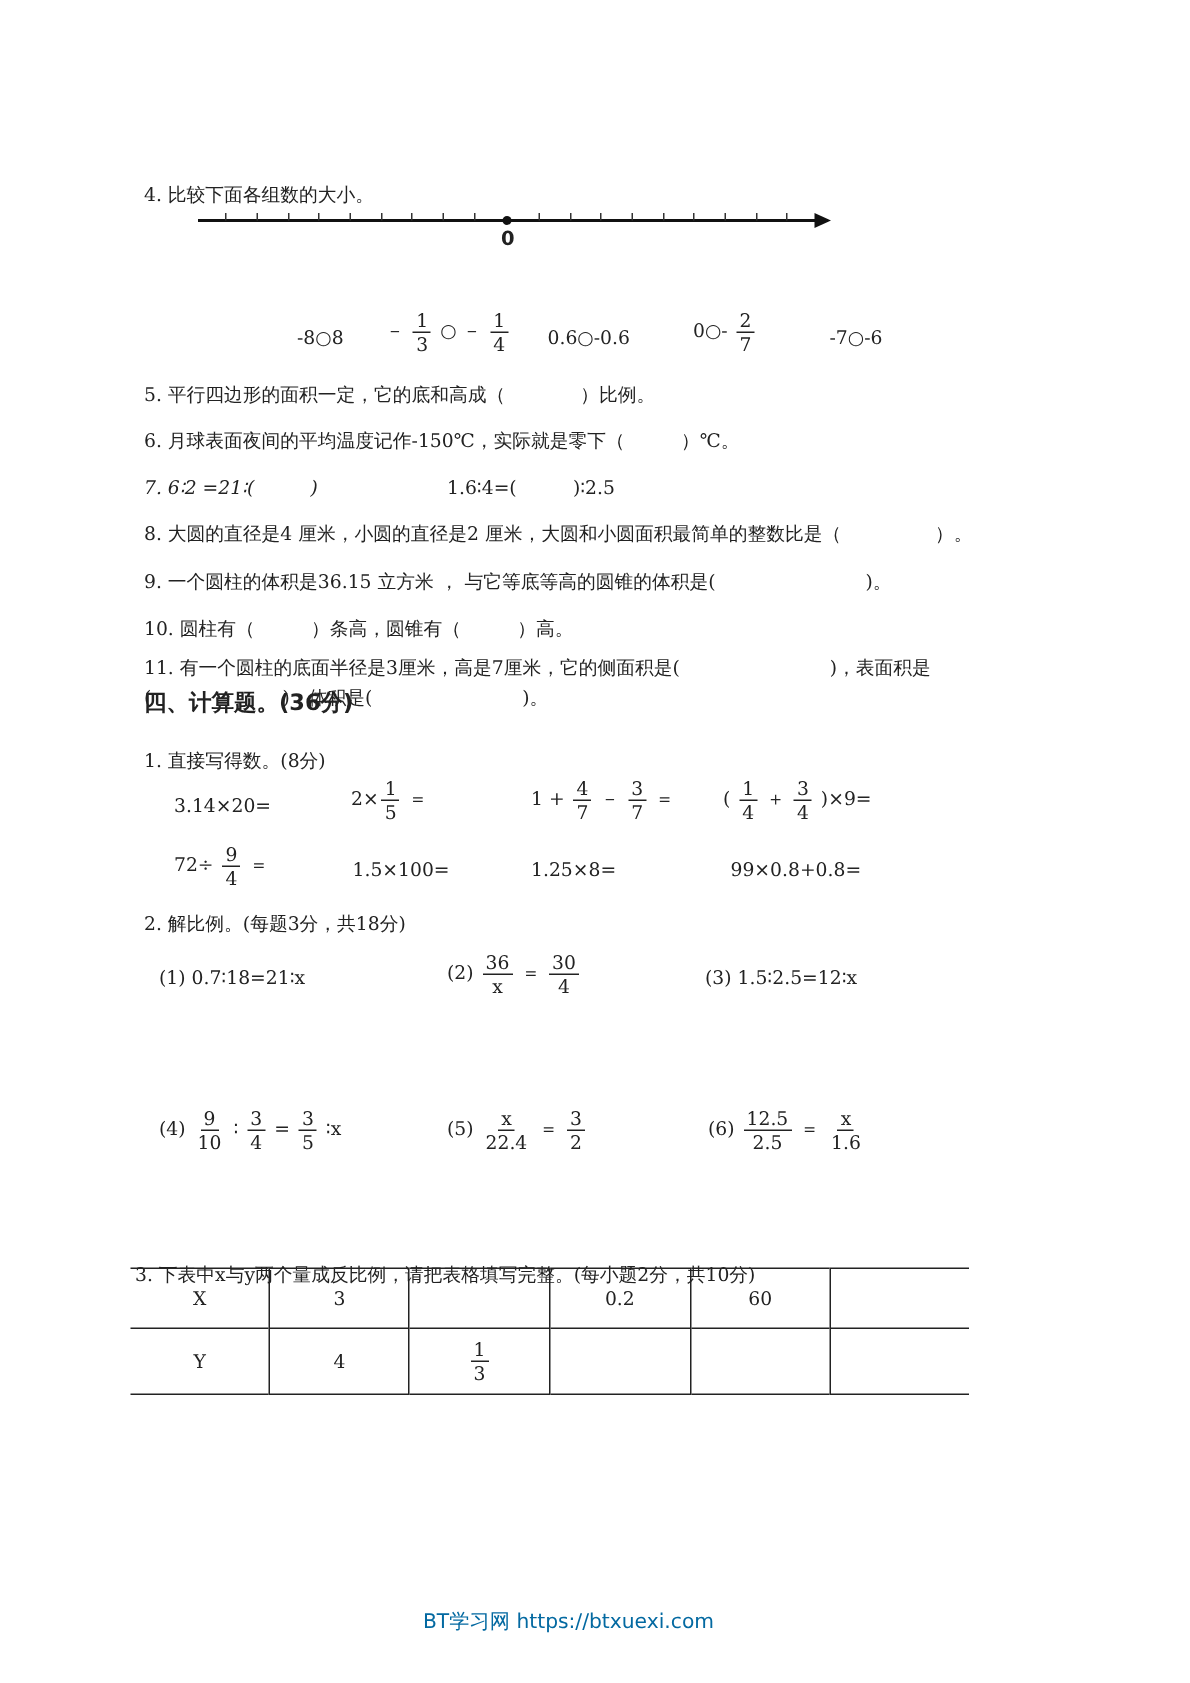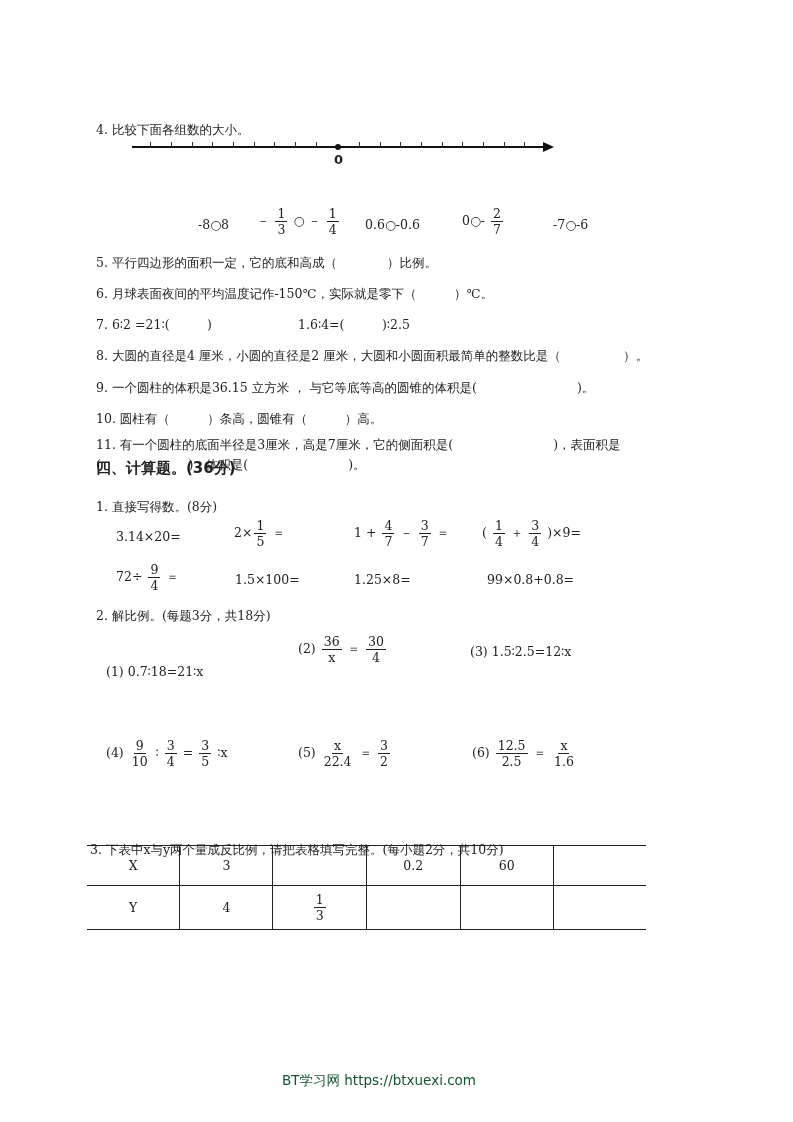--- a/index.html
+++ b/index.html
@@ -17,21 +17,21 @@
   .arrow { position:absolute; left:543px; top:142px; width:0; height:0; border-top:5px solid transparent; border-bottom:5px solid transparent; border-left:11px solid #111; }
   .tick { position:absolute; top:142px; width:1px; height:5px; background:#333; }
   .zero-dot { position:absolute; left:335px; top:144px; width:6px; height:6px; border-radius:50%; background:#111; }
   .zero-label { position:absolute; left:334px; top:152px; font-family:"DejaVu Sans", sans-serif; font-size:13px; font-weight:bold; }
   table.tbl { position:absolute; left:87px; top:845px; border-collapse:collapse; width:559px; }
   table.tbl td { border-left:1px solid #222; text-align:center; font-size:12.5px; width:93px; }
   table.tbl td:first-child { border-left:none; }
   table.tbl tr { border-top:1.5px solid #222; border-bottom:1.5px solid #222; }
   table.tbl tr.r1 td { height:37px; }
   table.tbl tr.r2 td { height:41px; }
-  .footer { position:absolute; left:0; width:758px; top:1072px; text-align:center; font-family:"DejaVu Sans", sans-serif; font-size:13.5px; color:#14532d; }
+  .footer { position:absolute; left:0; width:758px; top:1072px; text-align:center; font-family:"DejaVu Sans", sans-serif; font-size:13.5px; color:#0369a1; }
 </style>
 </head>
 <body>
 
 <div class="abs q" style="left:96px;top:106px;">4. 比较下面各组数的大小。</div>
 
 <div>
   <div class="numline"></div>
   <div class="arrow"></div>
   <div class="tick" style="left:150px"></div>
@@ -74,21 +74,21 @@
   <span>0○-</span>
   <span class="frac">
       <span class="n">2</span>
       <span class="d">7</span>
     </span>
 </div>
 <div class="abs q" style="left:553px;top:201px;">-7○-6</div>
 
 <div class="abs q" style="left:96px;top:239px;">5. 平行四边形的面积一定，它的底和高成（　　　　）比例。</div>
 <div class="abs q" style="left:96px;top:270px;">6. 月球表面夜间的平均温度记作-150℃，实际就是零下（　　　）℃。</div>
-<div class="abs q" style="left:96px;top:301px;">7. 6∶2 =21∶(　　　)</div>
+<div class="abs q" style="left:96px;top:301px;font-style:italic;">7. 6∶2 =21∶(　　　)</div>
 <div class="abs q" style="left:298px;top:301px;">1.6∶4=(　　　)∶2.5</div>
 <div class="abs q" style="left:96px;top:332px;">8. 大圆的直径是4 厘米，小圆的直径是2 厘米，大圆和小圆面积最简单的整数比是（　　　　　）。</div>
 <div class="abs q" style="left:96px;top:364px;">9. 一个圆柱的体积是36.15 立方米 ， 与它等底等高的圆锥的体积是(　　　　　　　　)。</div>
 <div class="abs q" style="left:96px;top:395px;">10. 圆柱有（　　　）条高，圆锥有（　　　）高。</div>
 <div class="abs q" style="left:96px;top:421px;">11. 有一个圆柱的底面半径是3厘米，高是7厘米，它的侧面积是(　　　　　　　　)，表面积是</div>
 <div class="abs q" style="left:96px;top:441px;">(　　　　　　　)，体积是(　　　　　　　　)。</div>
 
 <div class="abs heading" style="left:96px;top:459px;">四、计算题。(36分)</div>
 <div class="abs q" style="left:96px;top:483px;">1. 直接写得数。(8分)</div>
 
@@ -134,21 +134,21 @@
       <span class="d">4</span>
     </span>
   <span>＝</span>
 </div>
 <div class="abs q" style="left:235px;top:556px;">1.5×100=</div>
 <div class="abs q" style="left:354px;top:556px;text-align:right;">1.25×8=</div>
 <div class="abs q" style="left:487px;top:556px;">99×0.8+0.8=</div>
 
 <div class="abs q" style="left:96px;top:592px;">2. 解比例。(每题3分，共18分)</div>
 
-<div class="abs q" style="left:106px;top:648px;">
+<div class="abs q" style="left:106px;top:628px;">
   <span>(1)</span>
   <span>0.7∶18=21∶x</span>
 </div>
 <div class="abs q" style="left:298px;top:618px;">
   <span>(2)</span>
   <span class="frac">
       <span class="n">36</span>
       <span class="d">x</span>
     </span>
   <span>＝</span>

